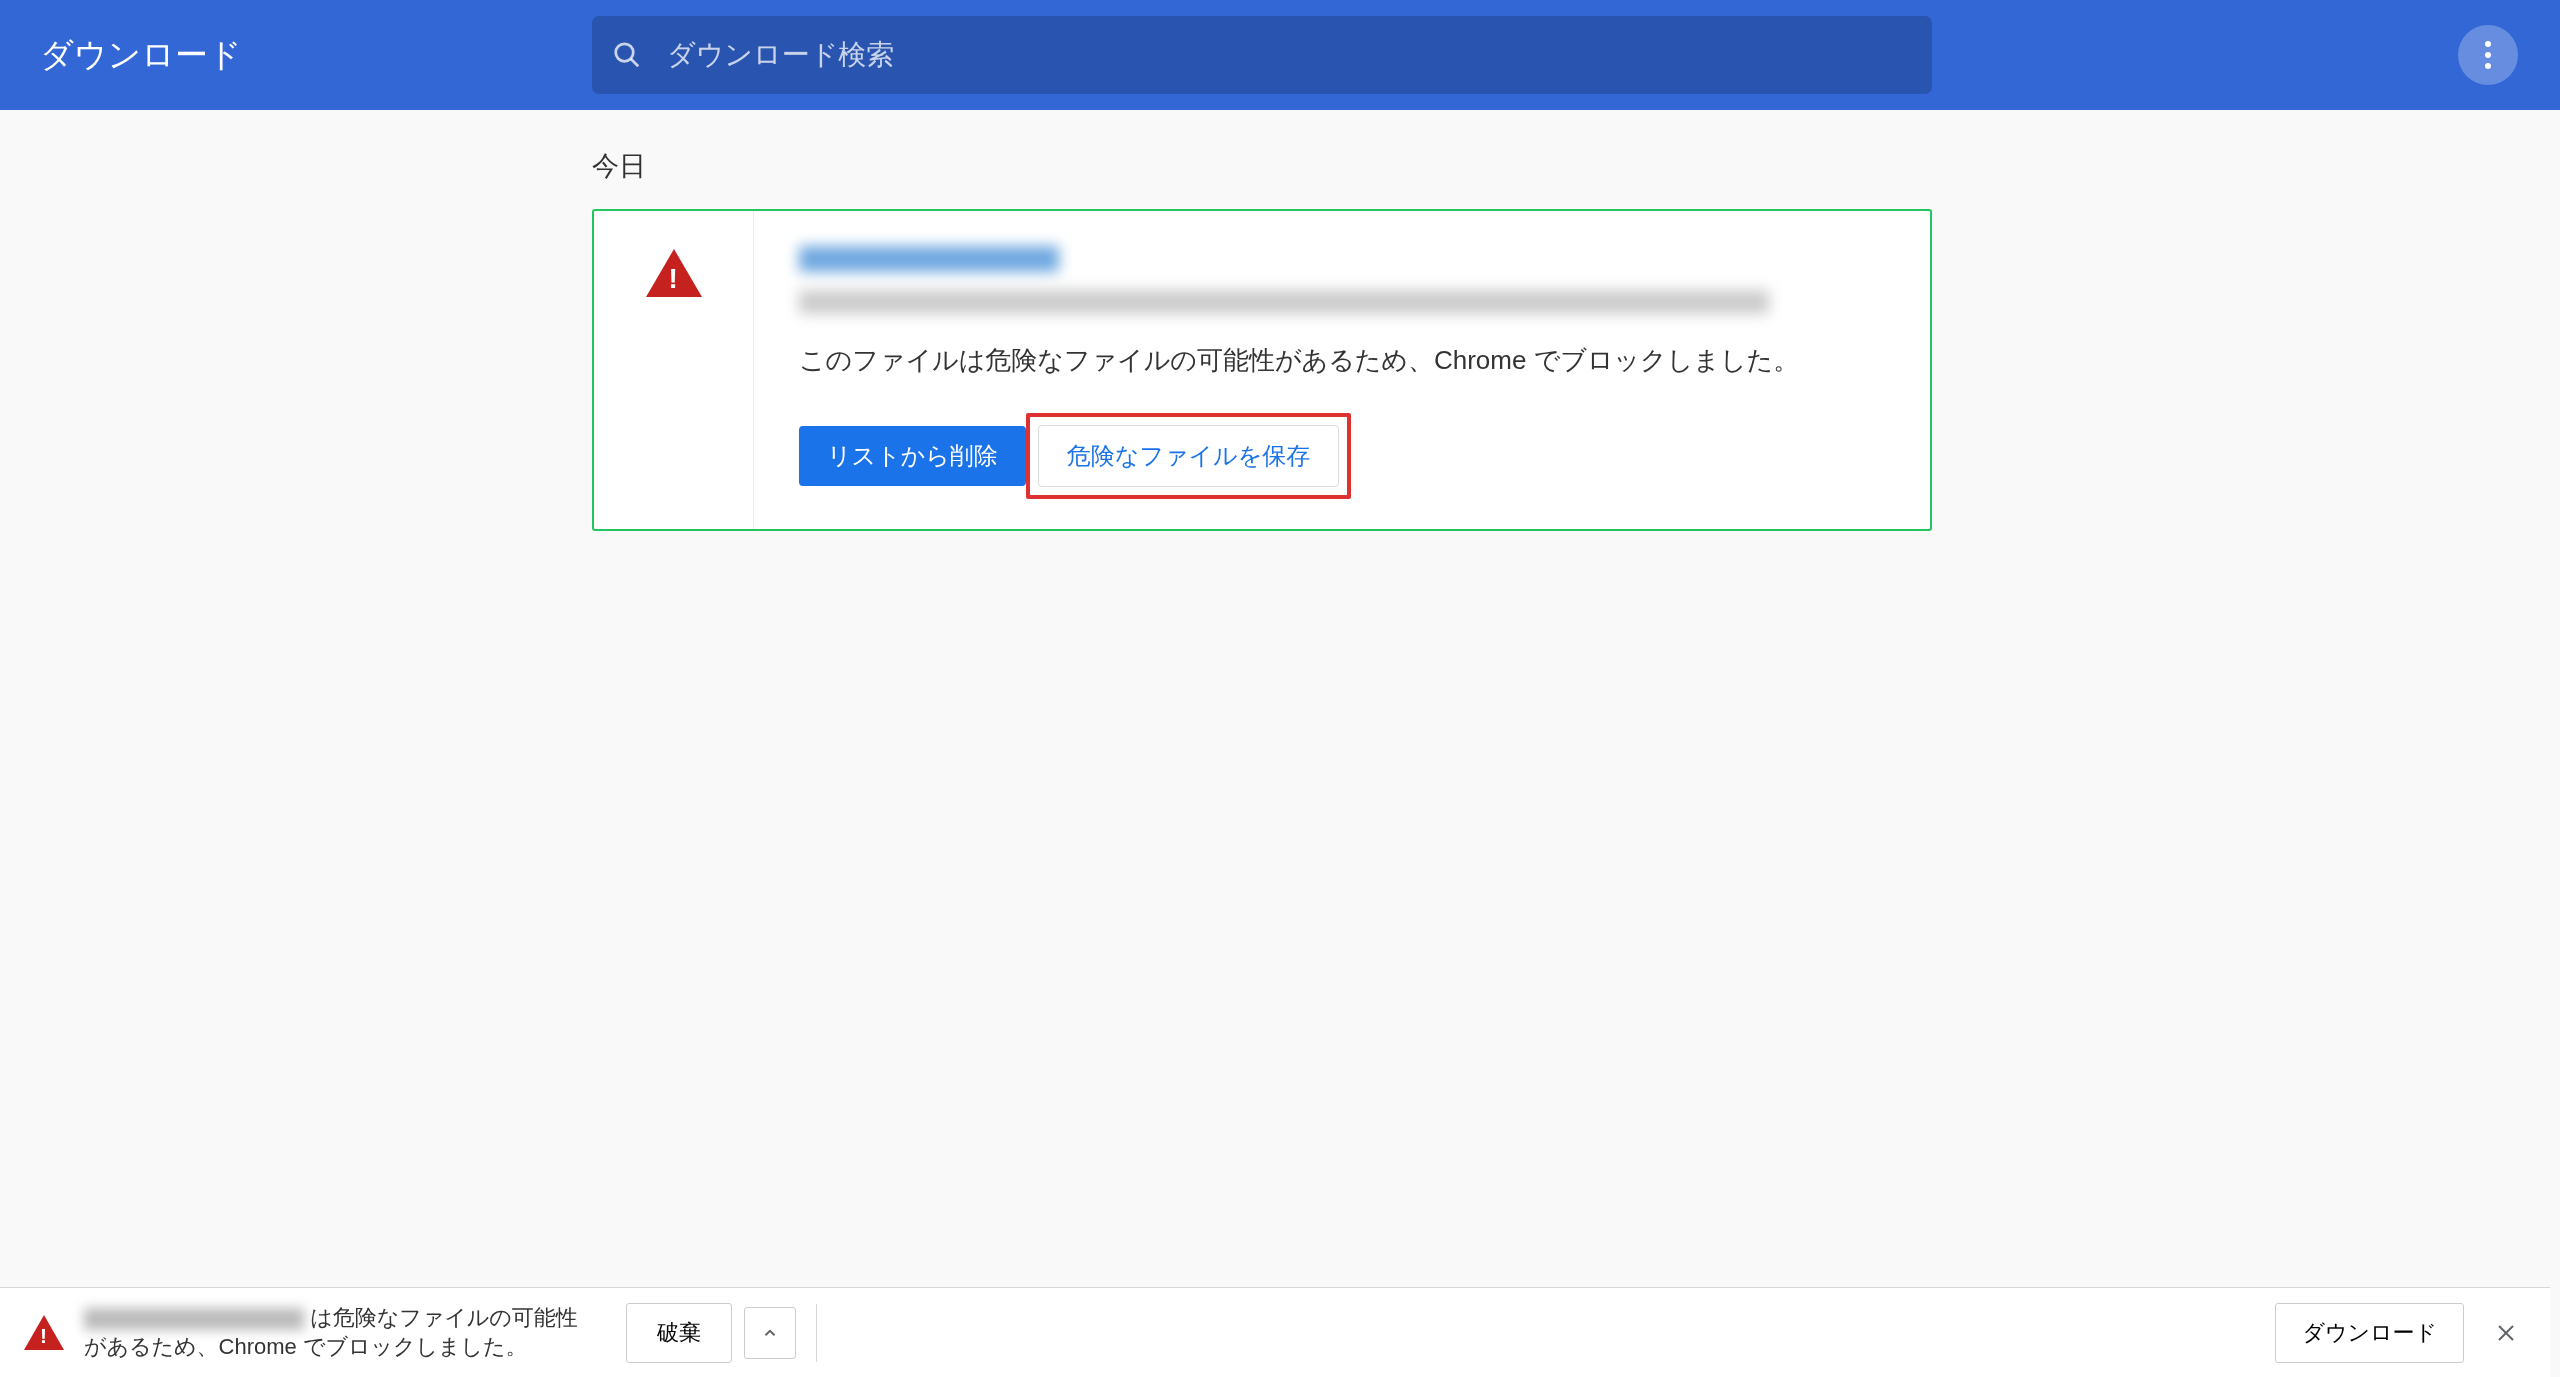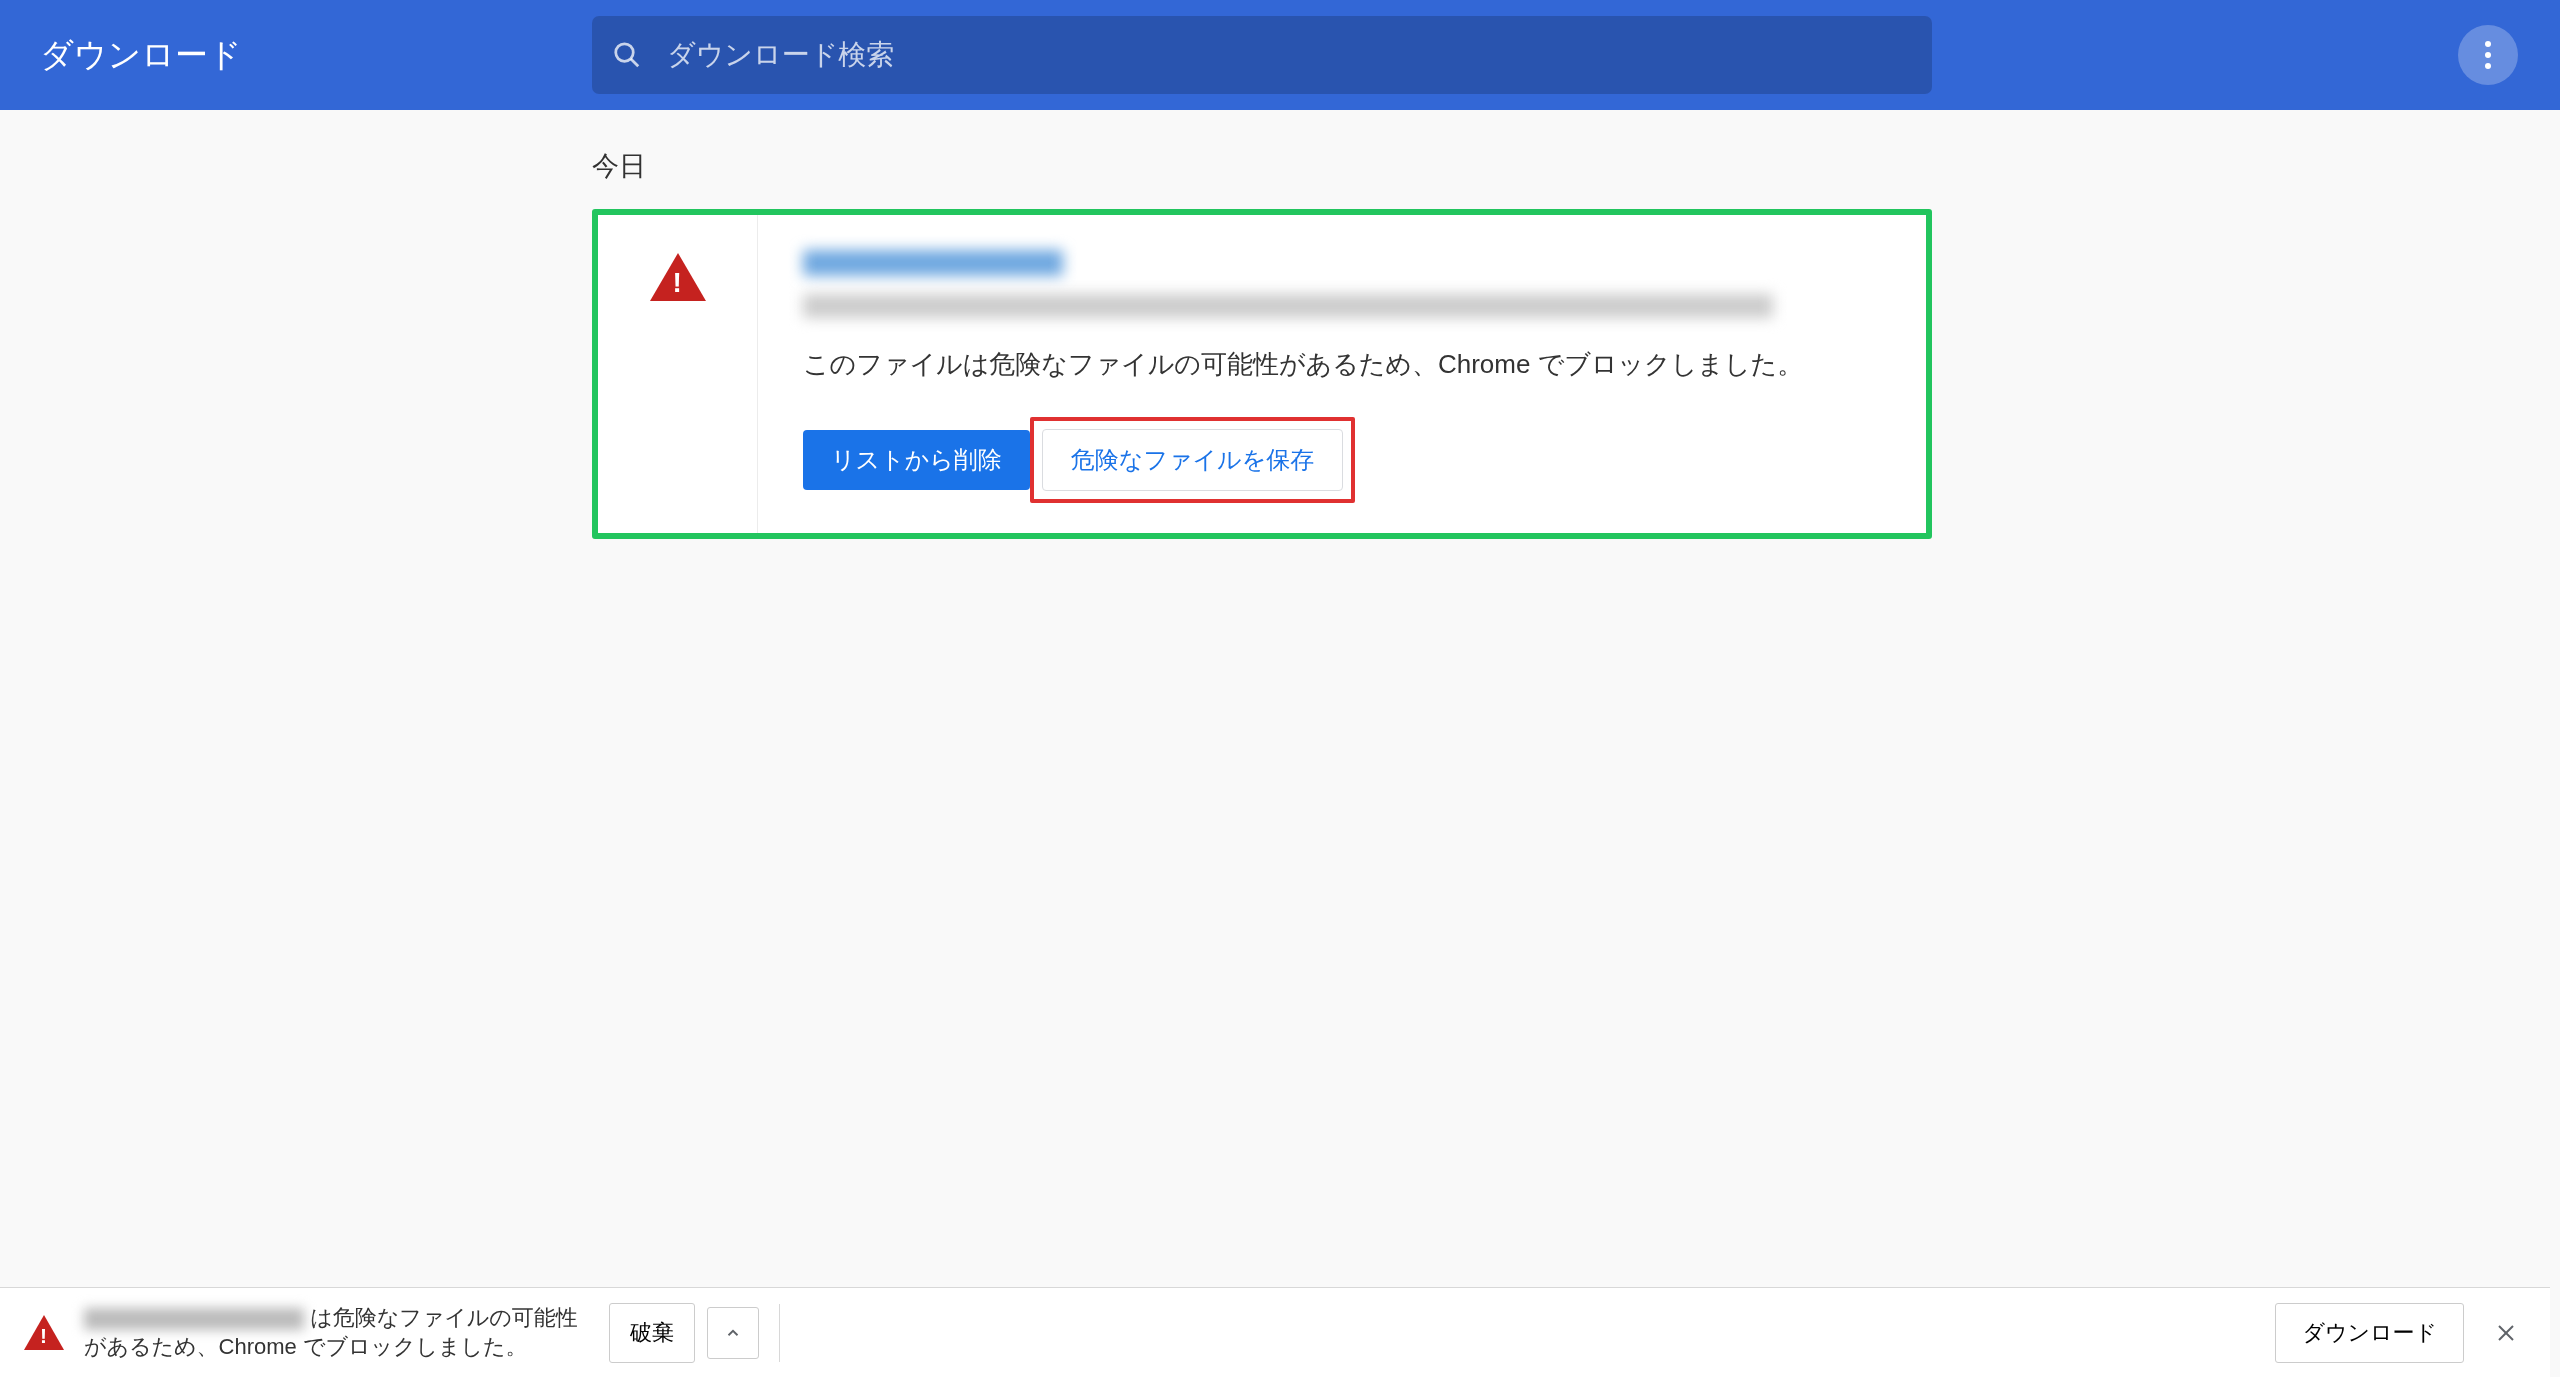--- a/index.html
+++ b/index.html
@@ -86,21 +86,21 @@
     .date-label {
       margin-left: 592px;
       font-size: 27px;
       color: #323232;
       margin-bottom: 25px;
     }
     .download-card {
       margin-left: 592px;
       width: 1340px;
       background: #fff;
-      border: 6px solid #22c55e;
+      border: 2px solid #22c55e;
       border-radius: 3px;
       display: flex;
       min-height: 310px;
     }
     .card-icon-col {
       width: 160px;
       border-right: 1px solid #ececec;
       display: flex;
       justify-content: center;
       padding-top: 38px;
@@ -215,24 +215,24 @@
       display: inline-block;
       vertical-align: middle;
     }
     .bb-text {
       font-size: 22px;
       color: #333;
       line-height: 1.3;
       max-width: 510px;
     }
     .bb-discard {
-      margin-left: 15px;
+      margin-left: 32px;
       background: #fff;
       border: 1px solid #ccc;
-      padding: 14px 20px;
+      padding: 14px 30px;
       font-size: 22px;
       border-radius: 3px;
       cursor: pointer;
     }
     .bb-chevron {
       margin-left: 12px;
       background: #fff;
       border: 1px solid #ccc;
       width: 52px;
       height: 52px;

